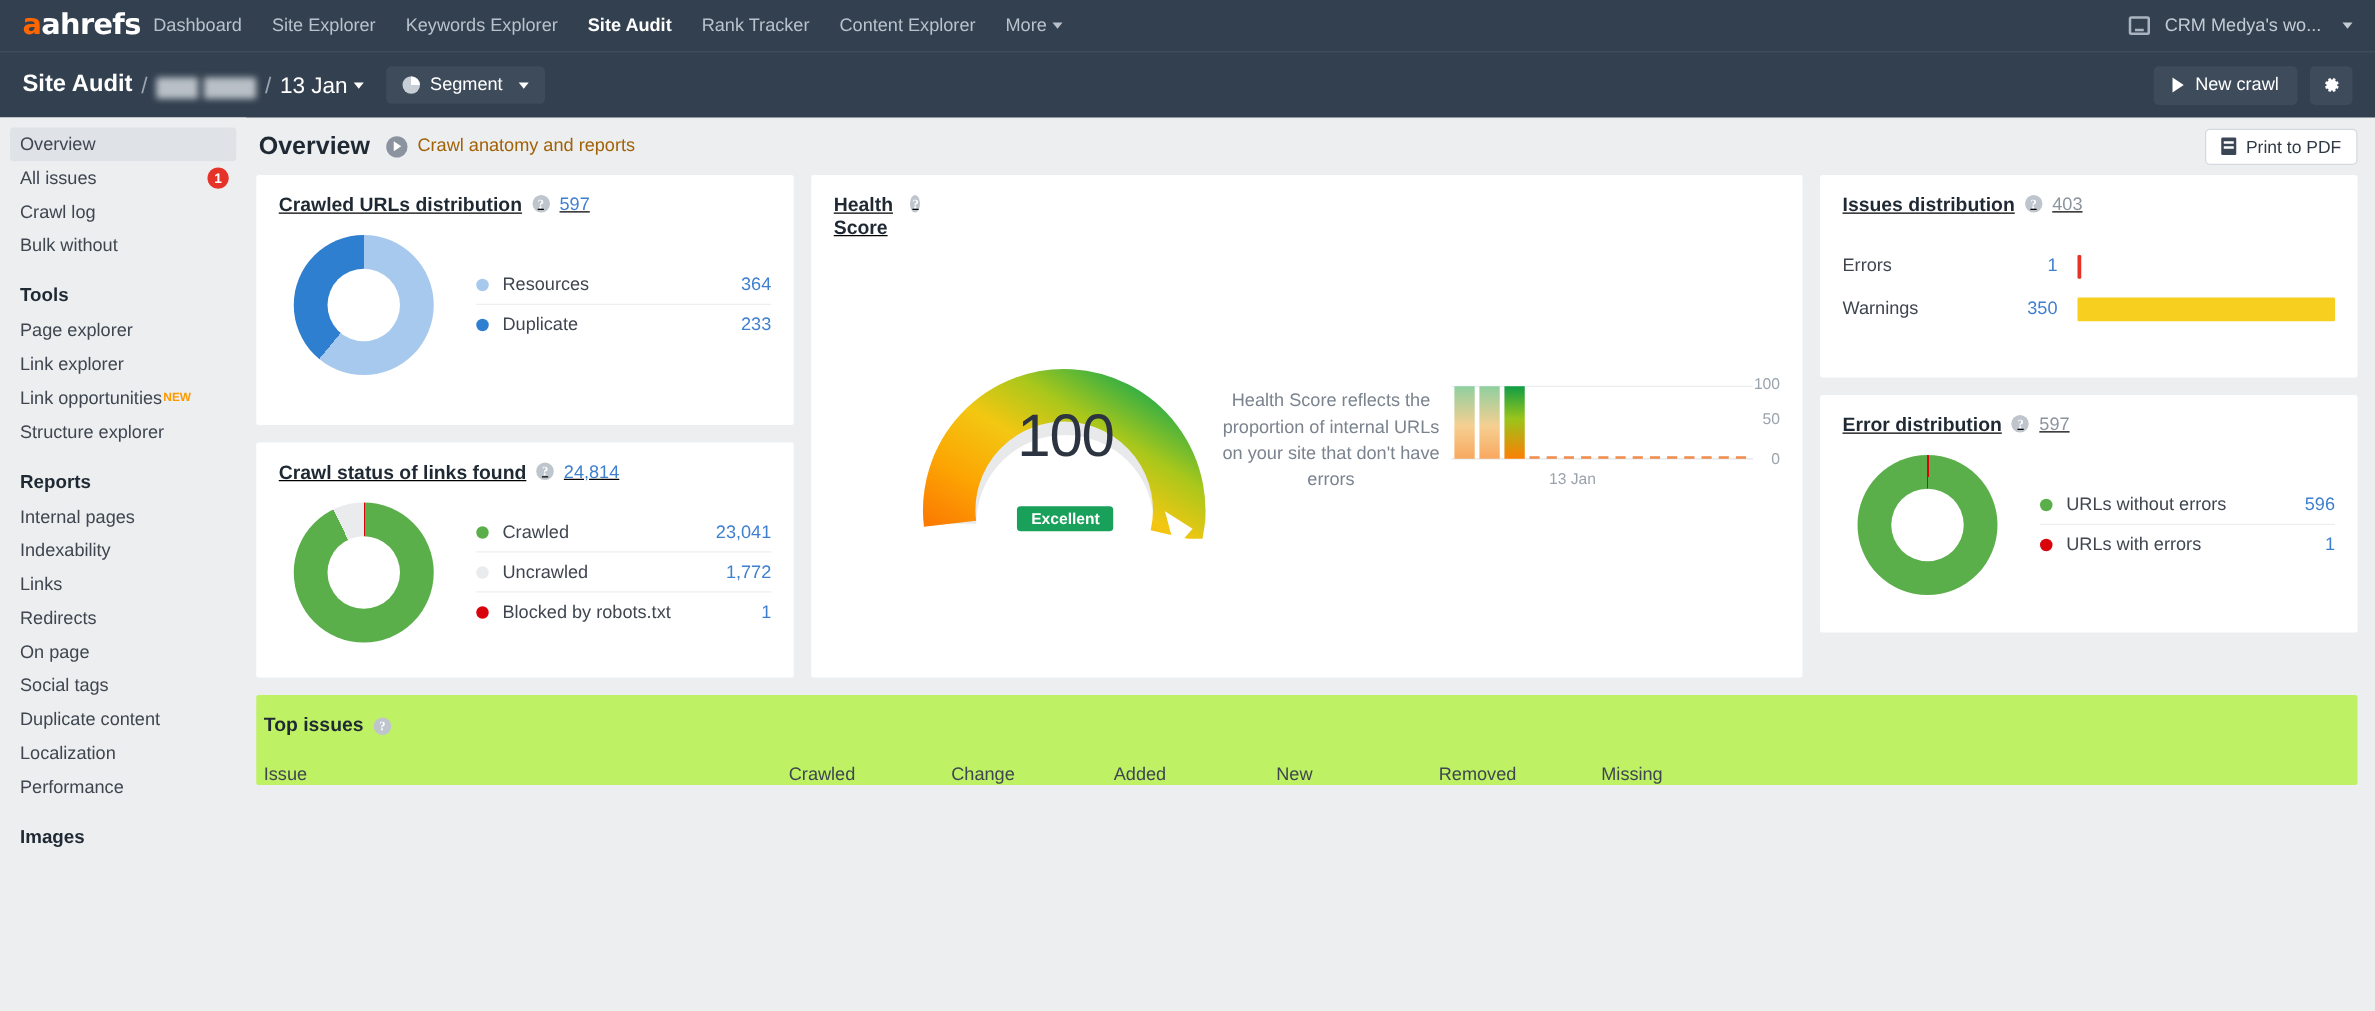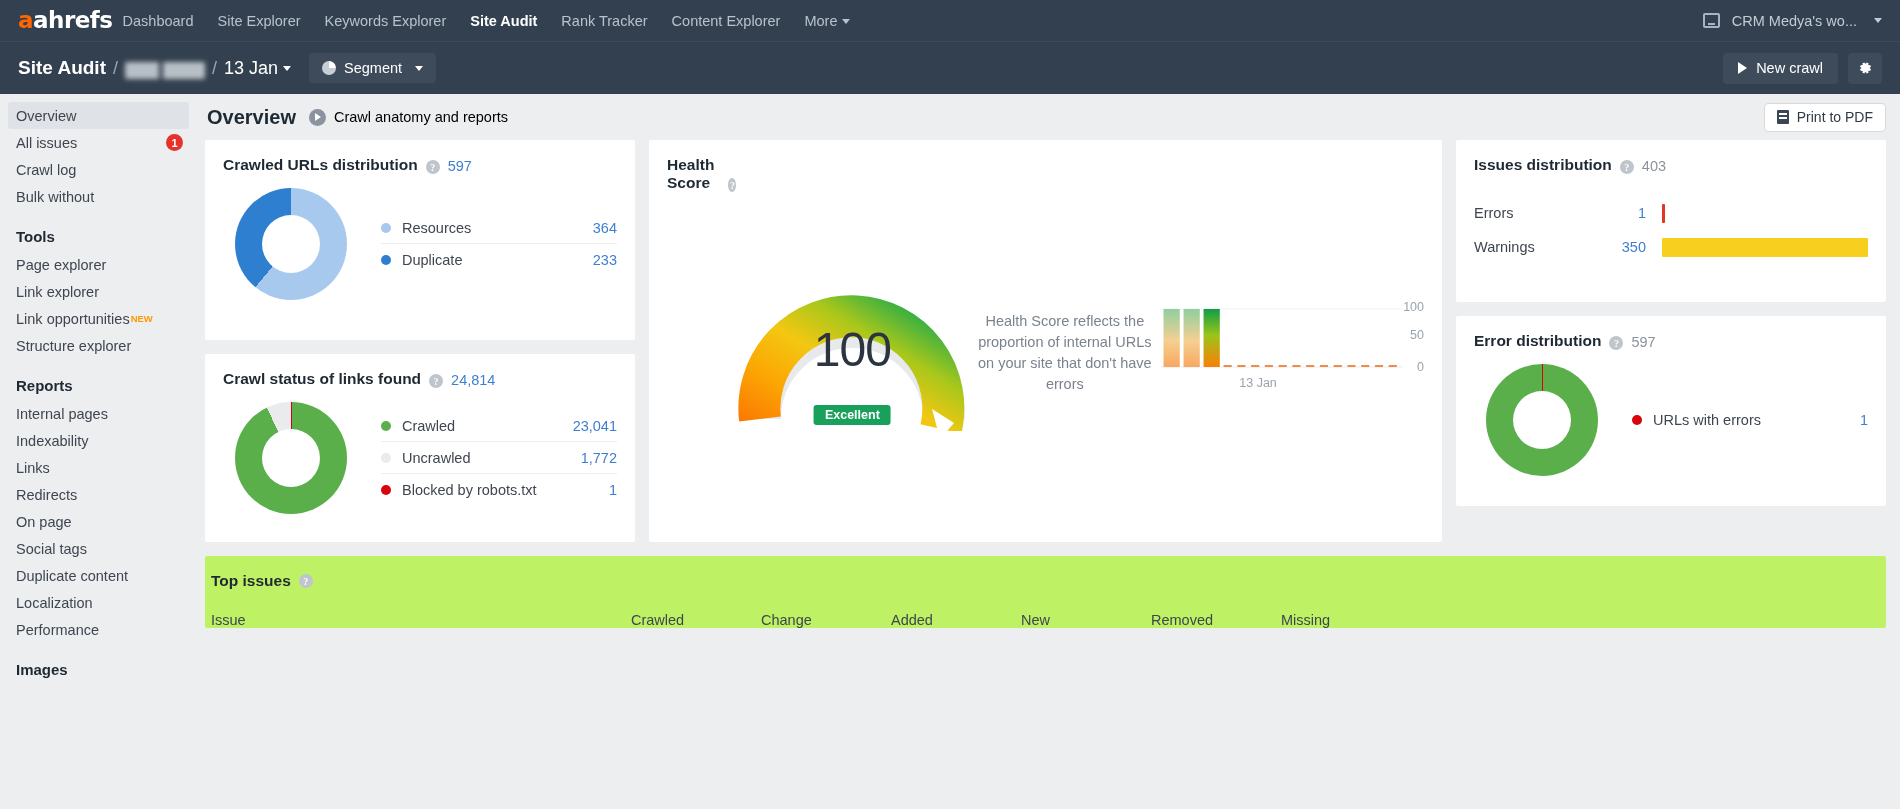--- a/index.html
+++ b/index.html
@@ -123,32 +123,32 @@
 
   
   .main { flex:1; padding: 0 14px 0 8px; overflow:hidden; }
   .main-head { display:flex; align-items:center; height:46px; padding-left: 2px; }
   .ov-title { font-size: 20px; font-weight:bold; color:#1f2933; }
   .play-circle {
     width:17px;height:17px;border-radius:50%;background:#8a939e; margin-left:13px;
     display:flex;align-items:center;justify-content:center;
   }
   .play-circle i { width:0;height:0;border-left:6px solid #fff;border-top:4px solid transparent;border-bottom:4px solid transparent; margin-left:2px;}
-  .ov-sub { color:#000000; font-size:14.5px; margin-left:8px; }
+  .ov-sub { color:#a16207; font-size:14.5px; margin-left:8px; }
   .pdf-btn {
     margin-left:auto; background:#fff; border:1px solid #d5d9de; border-radius:4px;
     height:29px; display:flex; align-items:center; gap:8px; padding: 0 12px;
     font-size:14px; color:#2f3a46; cursor:pointer;
   }
   .pdf-ico { width:12px;height:14px;background:#3b4654; border-radius:1px; position:relative; }
   .pdf-ico::after{content:"";position:absolute;top:3px;left:2px;right:2px;height:2px;background:#fff;box-shadow:0 4px 0 #fff;}
 
   .grid { display:grid; grid-template-columns: 430px 1fr 430px; gap: 14px; }
   .card { background:#fff; border-radius:2px; padding: 16px 18px; }
-  .card-title-row { display:flex; align-items:flex-end; gap:8px; }
+  .card-title-row { display:flex; align-items:flex-start; gap:8px;text-decoration:underline; }
   .card-title { font-size:15.5px; font-weight:bold; color:#1f2933; }
   .q-ico {
     width:14px;height:14px;border-radius:50%;background:#bfc5cc;color:#fff;
     font-size:10px; font-weight:bold; display:flex;align-items:center;justify-content:center;
     font-family:"Liberation Serif", serif;
   }
   .card-count { color:#3f7fd0; font-size:14.5px; }
   .card-count.grey { color:#8b949e; }
 
   .donut-row { display:flex; align-items:center; margin-top: 14px; }
@@ -472,20 +472,25 @@
         <div class="card" style="margin-top:14px">
           <div class="card-title-row">
             <span class="card-title">Error distribution</span>
             <span class="q-ico">?</span>
             <span class="card-count grey">597</span>
           </div>
           <div class="donut-row">
             <div class="donut" style="background: conic-gradient(#d8030b 0deg 1.2deg, #5aaf4b 1.2deg 360deg);"></div>
             <div class="legend">
               <div class="legend-row">
+                <span class="dot" style="background:#5aaf4b"></span>
+                <span>URLs without errors</span>
+                <span class="legend-val">596</span>
+              </div>
+              <div class="legend-row">
                 <span class="dot" style="background:#d8030b"></span>
                 <span>URLs with errors</span>
                 <span class="legend-val">1</span>
               </div>
             </div>
           </div>
           <div style="height:14px"></div>
         </div>
       </div>
     </div>

